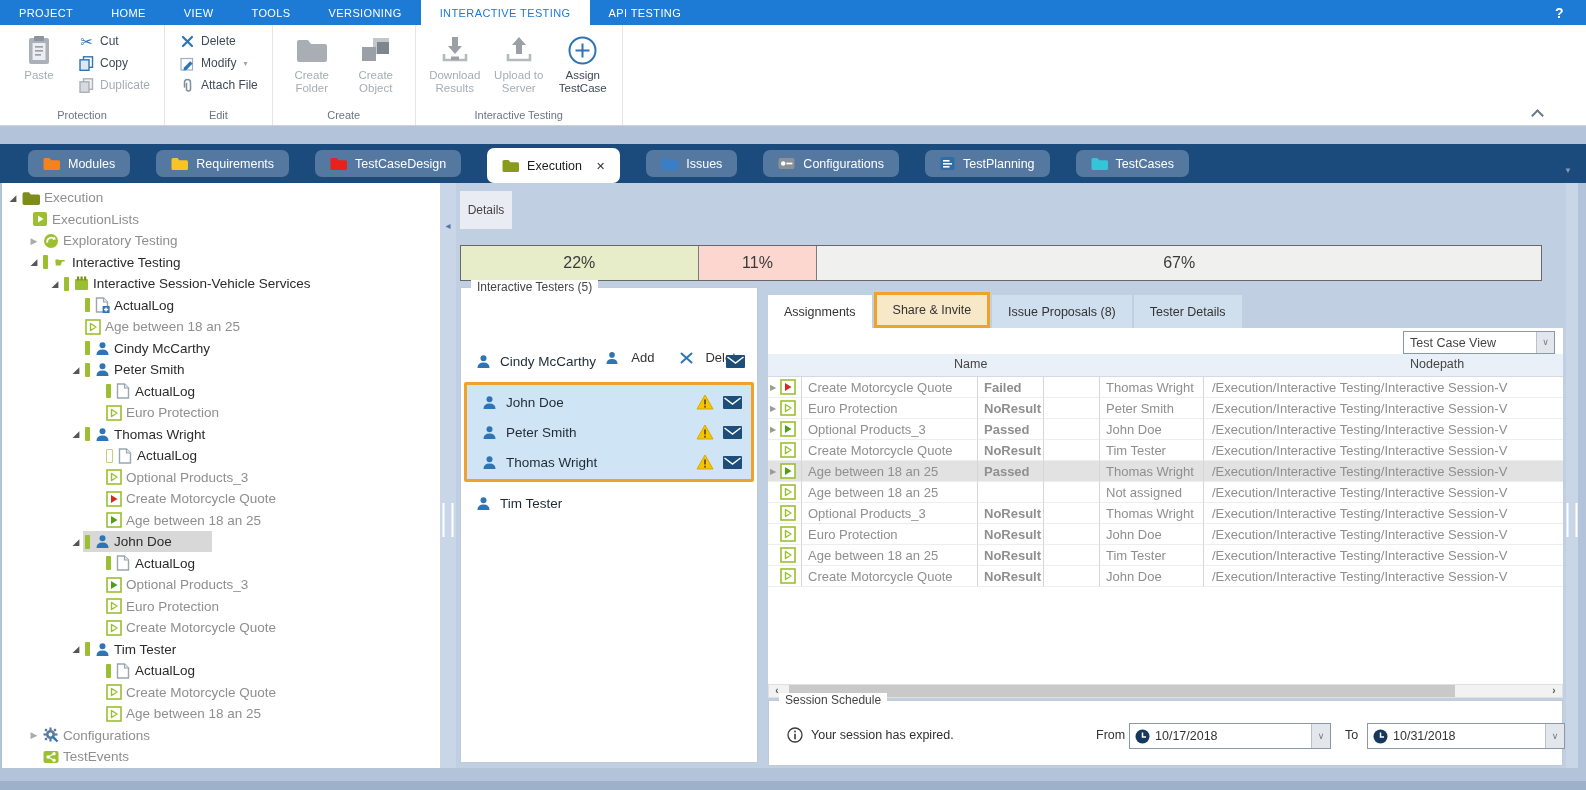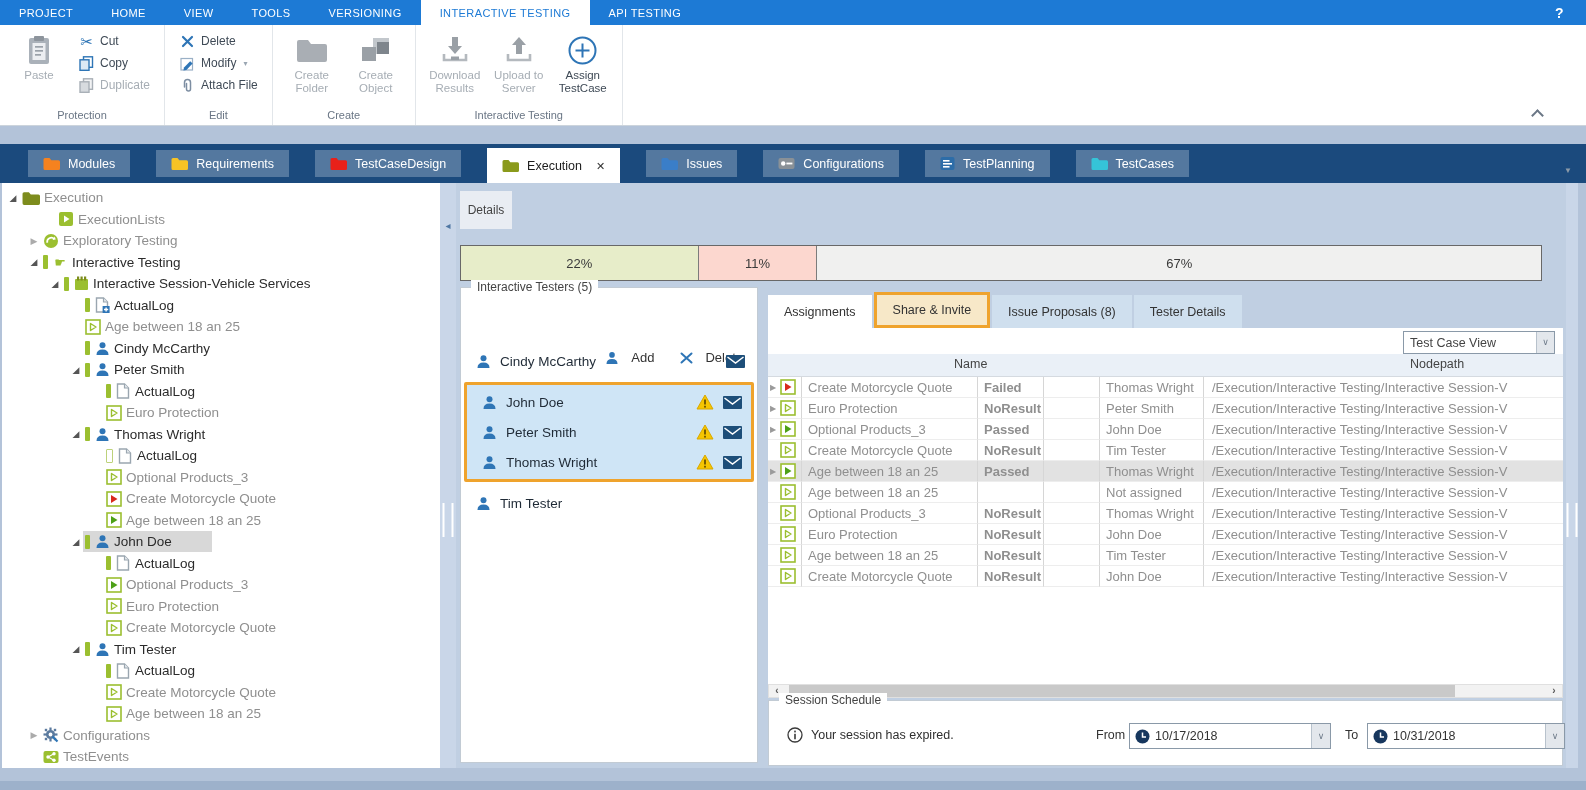--- a/index.html
+++ b/index.html
@@ -25,21 +25,21 @@
   .rstack{display:flex;flex-direction:column;justify-content:flex-start;}
   .disabled{color:#a6adb4 !important;}
   .caret{font-size:8px;color:#9aa6b2;margin-left:2px;}
   #ribbon-collapse{position:absolute;right:44px;bottom:8px;width:9px;height:9px;}
   .chev-up{display:block;width:7px;height:7px;border-top:2px solid #6a7685;border-left:2px solid #6a7685;
            transform:rotate(45deg);margin-top:3px;}
   
   #tabstrip{position:absolute;top:144px;left:0;right:0;height:39px;background:#1b4a7d;
             display:flex;align-items:flex-end;padding-left:28px;}
   .doc-tab{height:27px;margin:0 26px 6px 0;background:#54789f;color:#fff;display:flex;align-items:center;
-           padding:0 15px;font-size:12.5px;gap:8px;min-width:60px;white-space:nowrap;}
+           padding:0 15px;font-size:12.5px;gap:8px;min-width:60px;white-space:nowrap;border-radius:7px;}
   .doc-tab.active{background:#fff;color:#1c1c1c;height:35px;margin-bottom:0;}
   .tab-close{margin-left:6px;}
   #tabstrip-caret{position:absolute;right:14px;top:15px;}
   
   #tree-panel{position:absolute;top:183px;left:2px;width:438px;bottom:22px;background:#fff;
               overflow:hidden;padding-top:4px;}
   .tree-row{height:21.5px;display:flex;align-items:center;font-size:13.5px;color:#8f8f8f;}
   .tree-row .t-arrow{width:14px;flex:0 0 14px;text-align:center;}
   .tw{display:flex;align-items:center;height:21px;padding:0 6px 0 2px;gap:4px;}
   .tw.selected{background:#d8d8d8;padding-right:40px;}
@@ -57,21 +57,21 @@
         border-left:2px solid #fff;border-right:2px solid #fff;}
   .split-arrow{position:absolute;top:32px;left:50%;transform:translateX(-50%);}
   
   #right{position:absolute;left:456px;top:183px;width:1110px;bottom:22px;background:#c0cfe2;}
   #details-tab{position:absolute;left:4px;top:8px;width:52px;height:38px;background:#e9edf3;color:#444;
                font-size:12px;display:flex;align-items:center;justify-content:center;}
   #print-btn{position:absolute;right:56px;top:18px;}
   
   #progress{position:absolute;left:4px;top:62px;width:1080px;height:34px;display:flex;
             border:1px solid #686868;background:#fff;}
-  .pseg{display:flex;align-items:center;justify-content:center;font-size:13px;color:#3a3a3a;
+  .pseg{display:flex;align-items:center;justify-content:center;font-size:16px;color:#3a3a3a;
         border-right:1px solid #7c7c7c;box-sizing:border-box;}
   .pseg:last-child{border-right:none;}
   
   .fieldset{background:#fff;border:1px solid #c2cbd4;position:relative;}
   .legend{position:absolute;top:-8px;left:10px;background:#fff;padding:0 6px;font-size:12px;color:#444;white-space:nowrap;}
   
   #testers{position:absolute;left:4px;top:104px;width:296px;height:474px;}
   #testers-toolbar{position:absolute;top:22px;right:14px;display:flex;gap:26px;font-size:13px;color:#333;}
   .tool-link{display:flex;align-items:center;gap:12px;margin-top:40px;}
   #tester-list{position:absolute;top:58px;left:0;right:0;}
@@ -374,21 +374,21 @@
           <span style="color:#7d8c1d">
             <svg width="18" height="14" viewBox="0 0 17 13">
               <path d="M0.5 2.5 q0-1.5 1.5-1.5 h4.5 l1.8 2.2 h7.2 q1.5 0 1.5 1.5 v6.8 q0 1.5-1.5 1.5 H2 q-1.5 0-1.5-1.5z" fill="currentColor"></path>
             </svg>
           </span>
         </span>
       <span class="t-label">Execution</span>
     </span>
   </div>
 
-  <div class="tree-row" style="padding-left: 40px;">
+  <div class="tree-row" style="padding-left: 14px;">
     <span class="t-arrow"></span>
     <span class="tw">
 
       <span class="t-icon">
           <svg width="16" height="16">
             <rect x="1" y="1" width="14" height="14" rx="2" fill="#9bbf30"></rect>
             <path d="M6 4.5 L11.5 8 L6 11.5z" fill="#fff"></path>
           </svg>
         </span>
       <span class="t-label">ExecutionLists</span>

